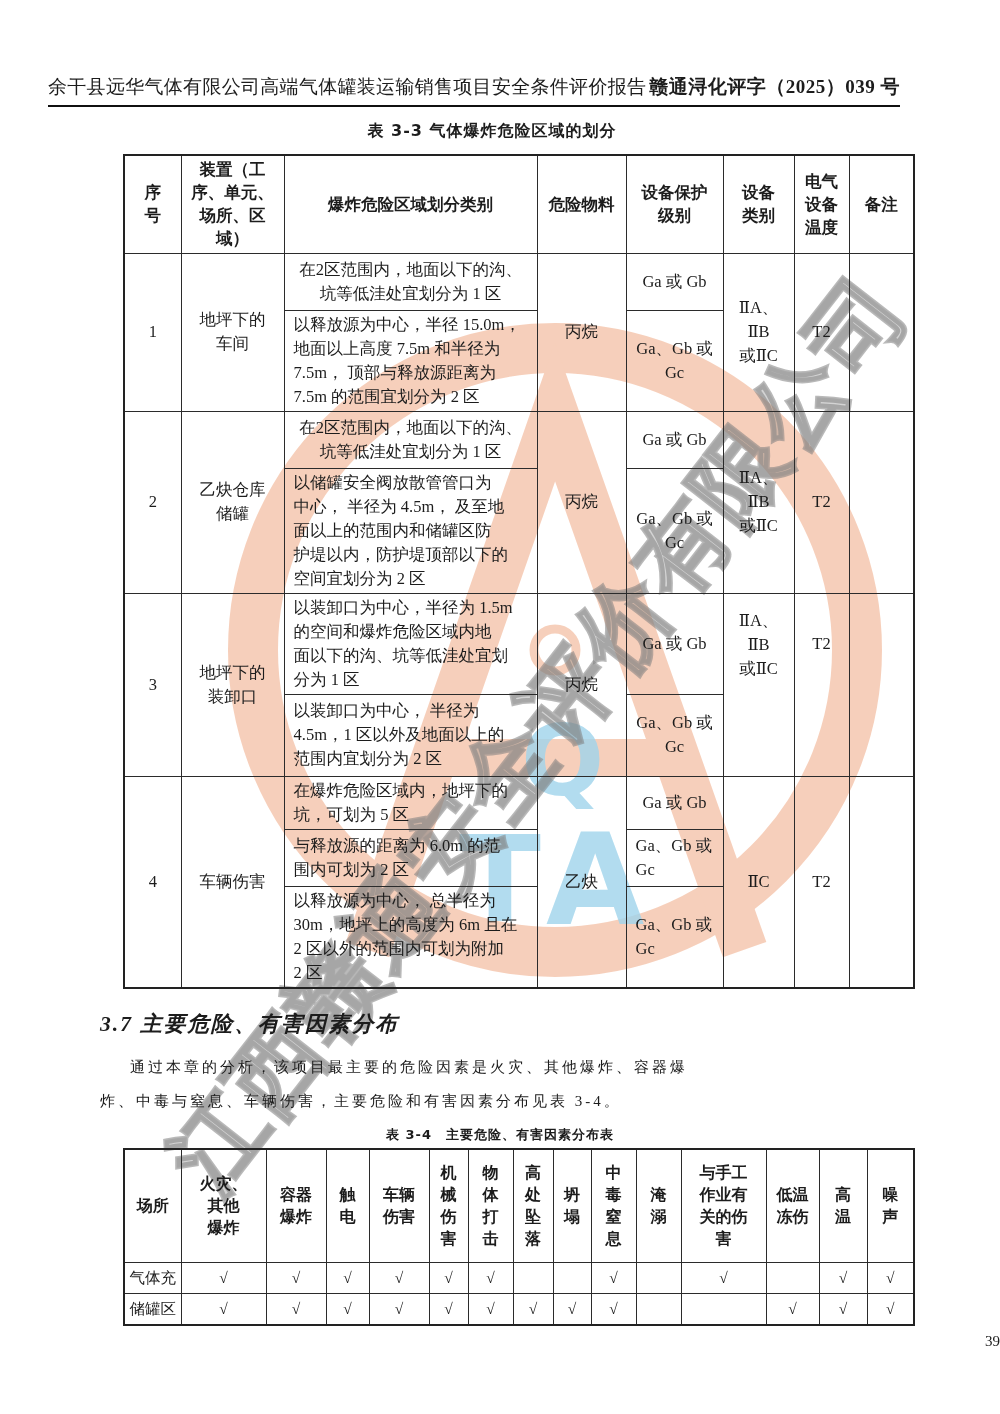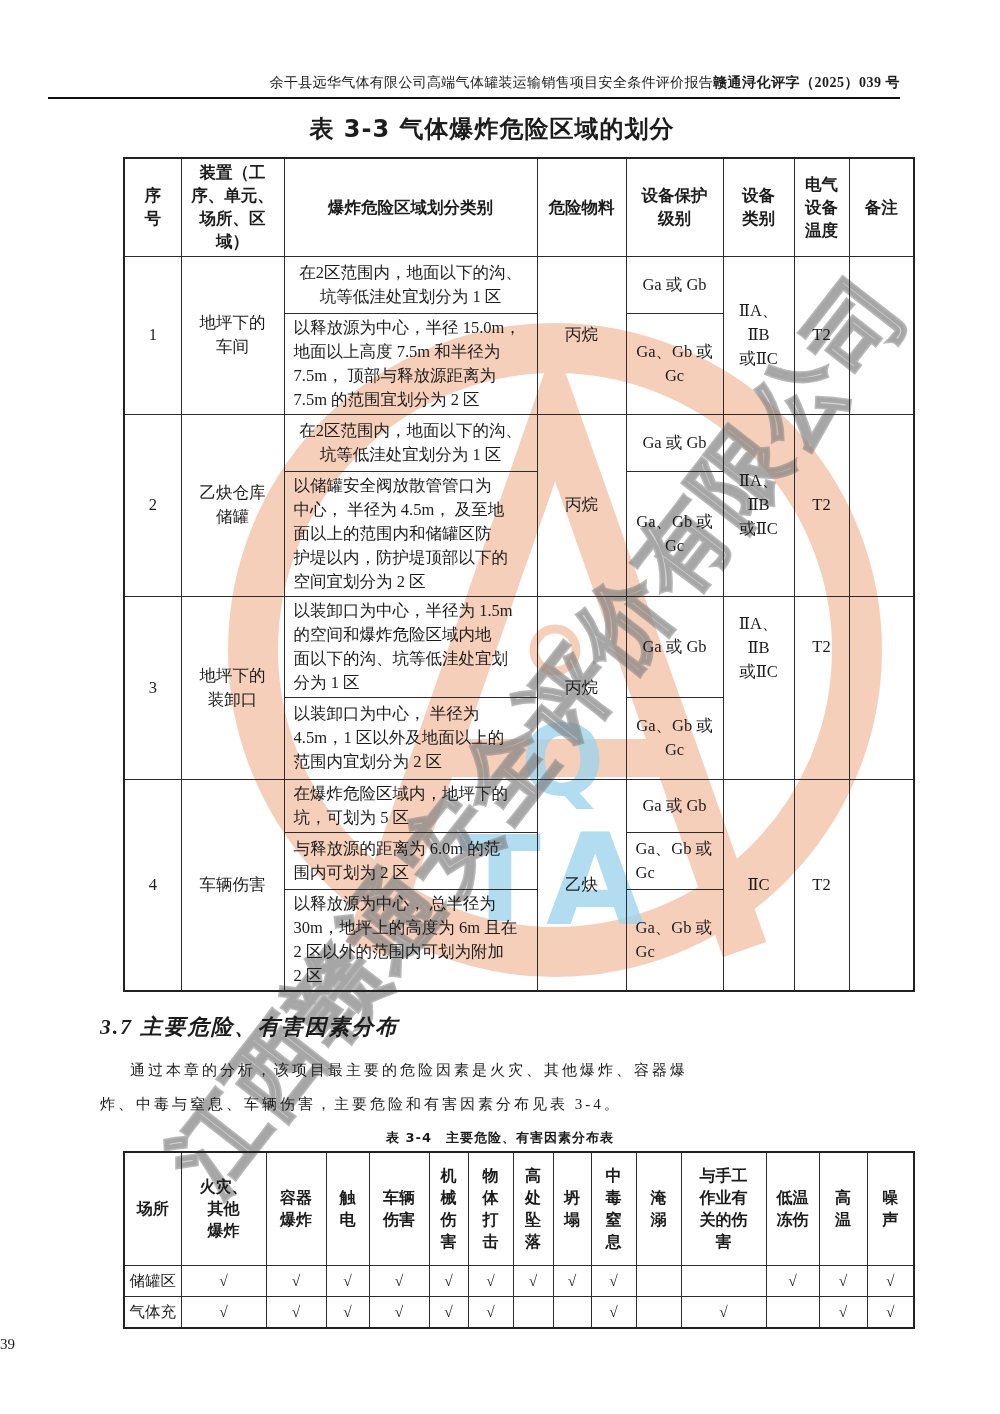--- a/index.html
+++ b/index.html
@@ -4,27 +4,27 @@
 <style>
   html,body{margin:0;padding:0}
   body{
     width:1000px;height:1414px;position:relative;overflow:hidden;background:#ffffff;
     font-family:"Liberation Serif","DejaVu Serif",serif;color:#1c1c1c;
   }
   .content{position:relative;z-index:2}
   
   .pg-header{
     margin:74px 100px 0 48px;border-bottom:2px solid #101010;padding-bottom:5px;
-    display:flex;justify-content:flex-end;font-size:14px;letter-spacing:.3px;
+    display:flex;justify-content:space-between;font-size:19px;letter-spacing:.3px;
   }
   .pg-header .doc-no{font-weight:bold;letter-spacing:.5px}
   
   .t-title{
     text-align:center;font-family:"DejaVu Sans","Liberation Sans",sans-serif;
-    font-weight:bold;font-size:24px;margin:14px 16px 12px 0;letter-spacing:1px;
+    font-weight:bold;font-size:16px;margin:14px 16px 12px 0;letter-spacing:1px;
   }
   .sec-heading{
     margin:20px 100px 0 100px;font-size:21.5px;font-weight:bold;letter-spacing:2px;
     font-family:"Liberation Serif","DejaVu Serif",serif;
     font-style:italic;
   }
   .para{
     margin:12px 100px 0 100px;font-size:15px;line-height:34px;letter-spacing:3px;
     white-space:pre-line;text-indent:2em;
   }
@@ -37,21 +37,21 @@
   th{font-weight:bold;line-height:23px}
   table.t33{border:2px solid #222}
   table.t34{border:2px solid #222;margin-top:4px}
   .tl{text-align:left;padding-left:9px;padding-right:5px}
   .hr98{height:98px}.hr57{height:57px}.hr95{height:95px}.hr125{height:125px}
   .hr101{height:101px}.hr82{height:82px}.hr48{height:48px}
   .vt-cat{vertical-align:top;padding-top:15px}
   .vt-t2{vertical-align:top;padding-top:38px}
   .t34 th{font-size:16px;line-height:22px}
   .t34 td{height:26px;font-size:15.5px}
-  .pagenum{text-align:left;font-size:15px;margin-top:7px}
+  .pagenum{text-align:right;font-size:15px;margin-top:7px}
   
   .watermark{position:absolute;left:0;top:0;width:1000px;height:1414px;z-index:1;pointer-events:none}
   .wm-logo{position:absolute;left:225px;top:320px;opacity:.52}
   .wm-letter{
     position:absolute;font-family:"DejaVu Sans","Liberation Sans",sans-serif;
     font-weight:bold;color:#9fd4ec;opacity:.8;line-height:1;
   }
   .wm-q{left:521px;top:712px;font-size:98px}
   .wm-t{left:459px;top:820px;font-size:120px}
   .wm-a{left:546px;top:817px;font-size:127px}
@@ -279,50 +279,50 @@
 关的伤
 害</th>
       <th>低温
 冻伤</th>
       <th>高
 温</th>
       <th>噪
 声</th>
     </tr>
     <tr>
+      <td>气体充</td>
+      <td>√</td>
+      <td>√</td>
+      <td>√</td>
+      <td>√</td>
+      <td>√</td>
+      <td>√</td>
+      <td></td>
+      <td></td>
+      <td>√</td>
+      <td></td>
+      <td>√</td>
+      <td></td>
+      <td>√</td>
+      <td>√</td>
+    </tr>
+    <tr>
       <td>储罐区</td>
       <td>√</td>
       <td>√</td>
       <td>√</td>
       <td>√</td>
       <td>√</td>
       <td>√</td>
       <td>√</td>
       <td>√</td>
       <td>√</td>
       <td></td>
       <td></td>
       <td>√</td>
-      <td>√</td>
-      <td>√</td>
-    </tr>
-    <tr>
-      <td>气体充</td>
-      <td>√</td>
-      <td>√</td>
-      <td>√</td>
-      <td>√</td>
-      <td>√</td>
-      <td>√</td>
-      <td></td>
-      <td></td>
-      <td>√</td>
-      <td></td>
-      <td>√</td>
-      <td></td>
       <td>√</td>
       <td>√</td>
     </tr>
   </tbody>
     </table>
 
   <div class="pagenum">39</div>
 </div>
 
 </body></html>

